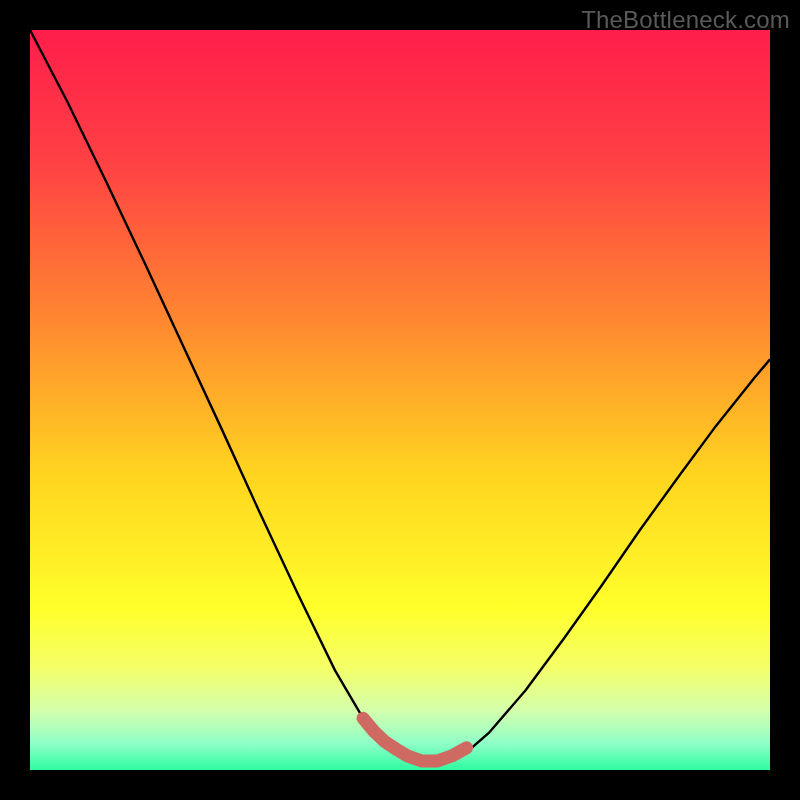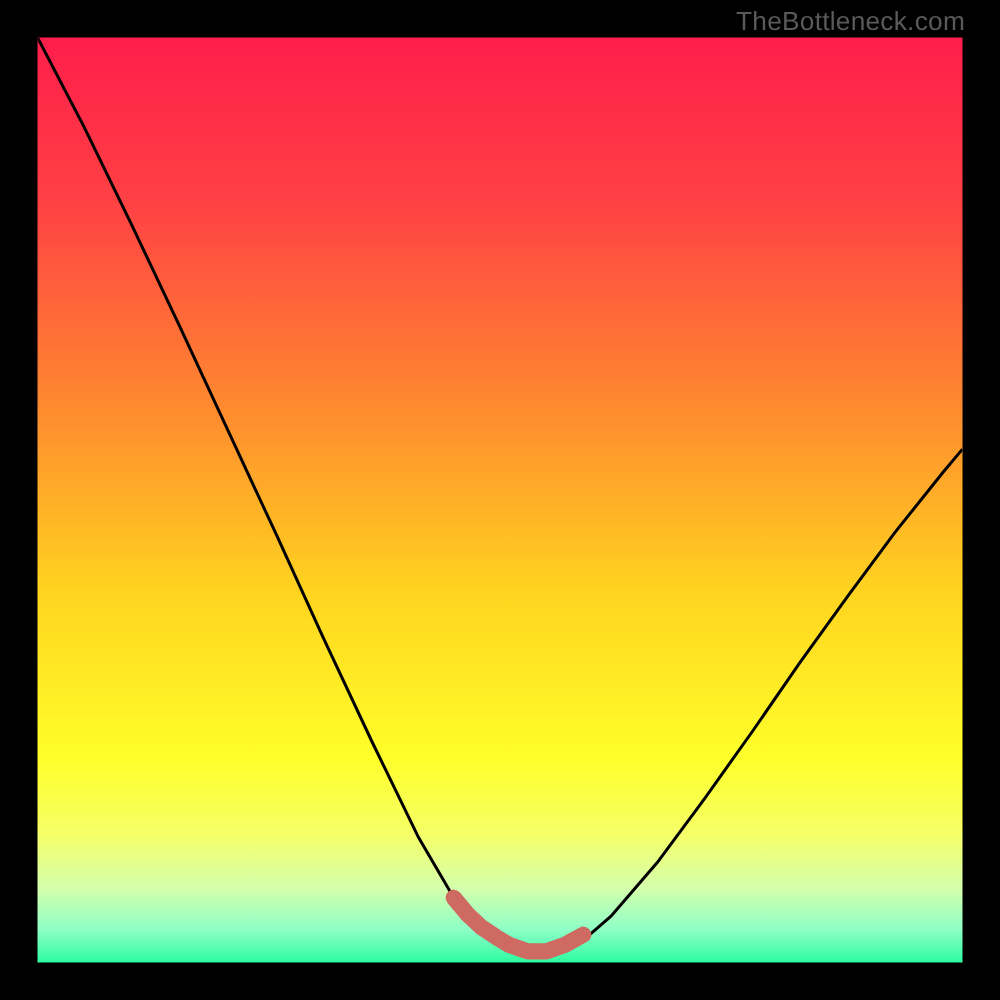--- a/index.html
+++ b/index.html
@@ -13,23 +13,23 @@
   }
   .frame {
     position: relative;
     width: 800px;
     height: 800px;
     background: #000;
   }
   .watermark {
     position: absolute;
     top: 6px;
-    right: 28px;
+    right: 10px;
     color: #5a5a5a;
-    font-size: 21px;
+    font-size: 24px;
     font-weight: 500;
     letter-spacing: 0.2px;
     z-index: 10;
     user-select: none;
   }
   svg {
     position: absolute;
     top: 0;
     left: 0;
   }

